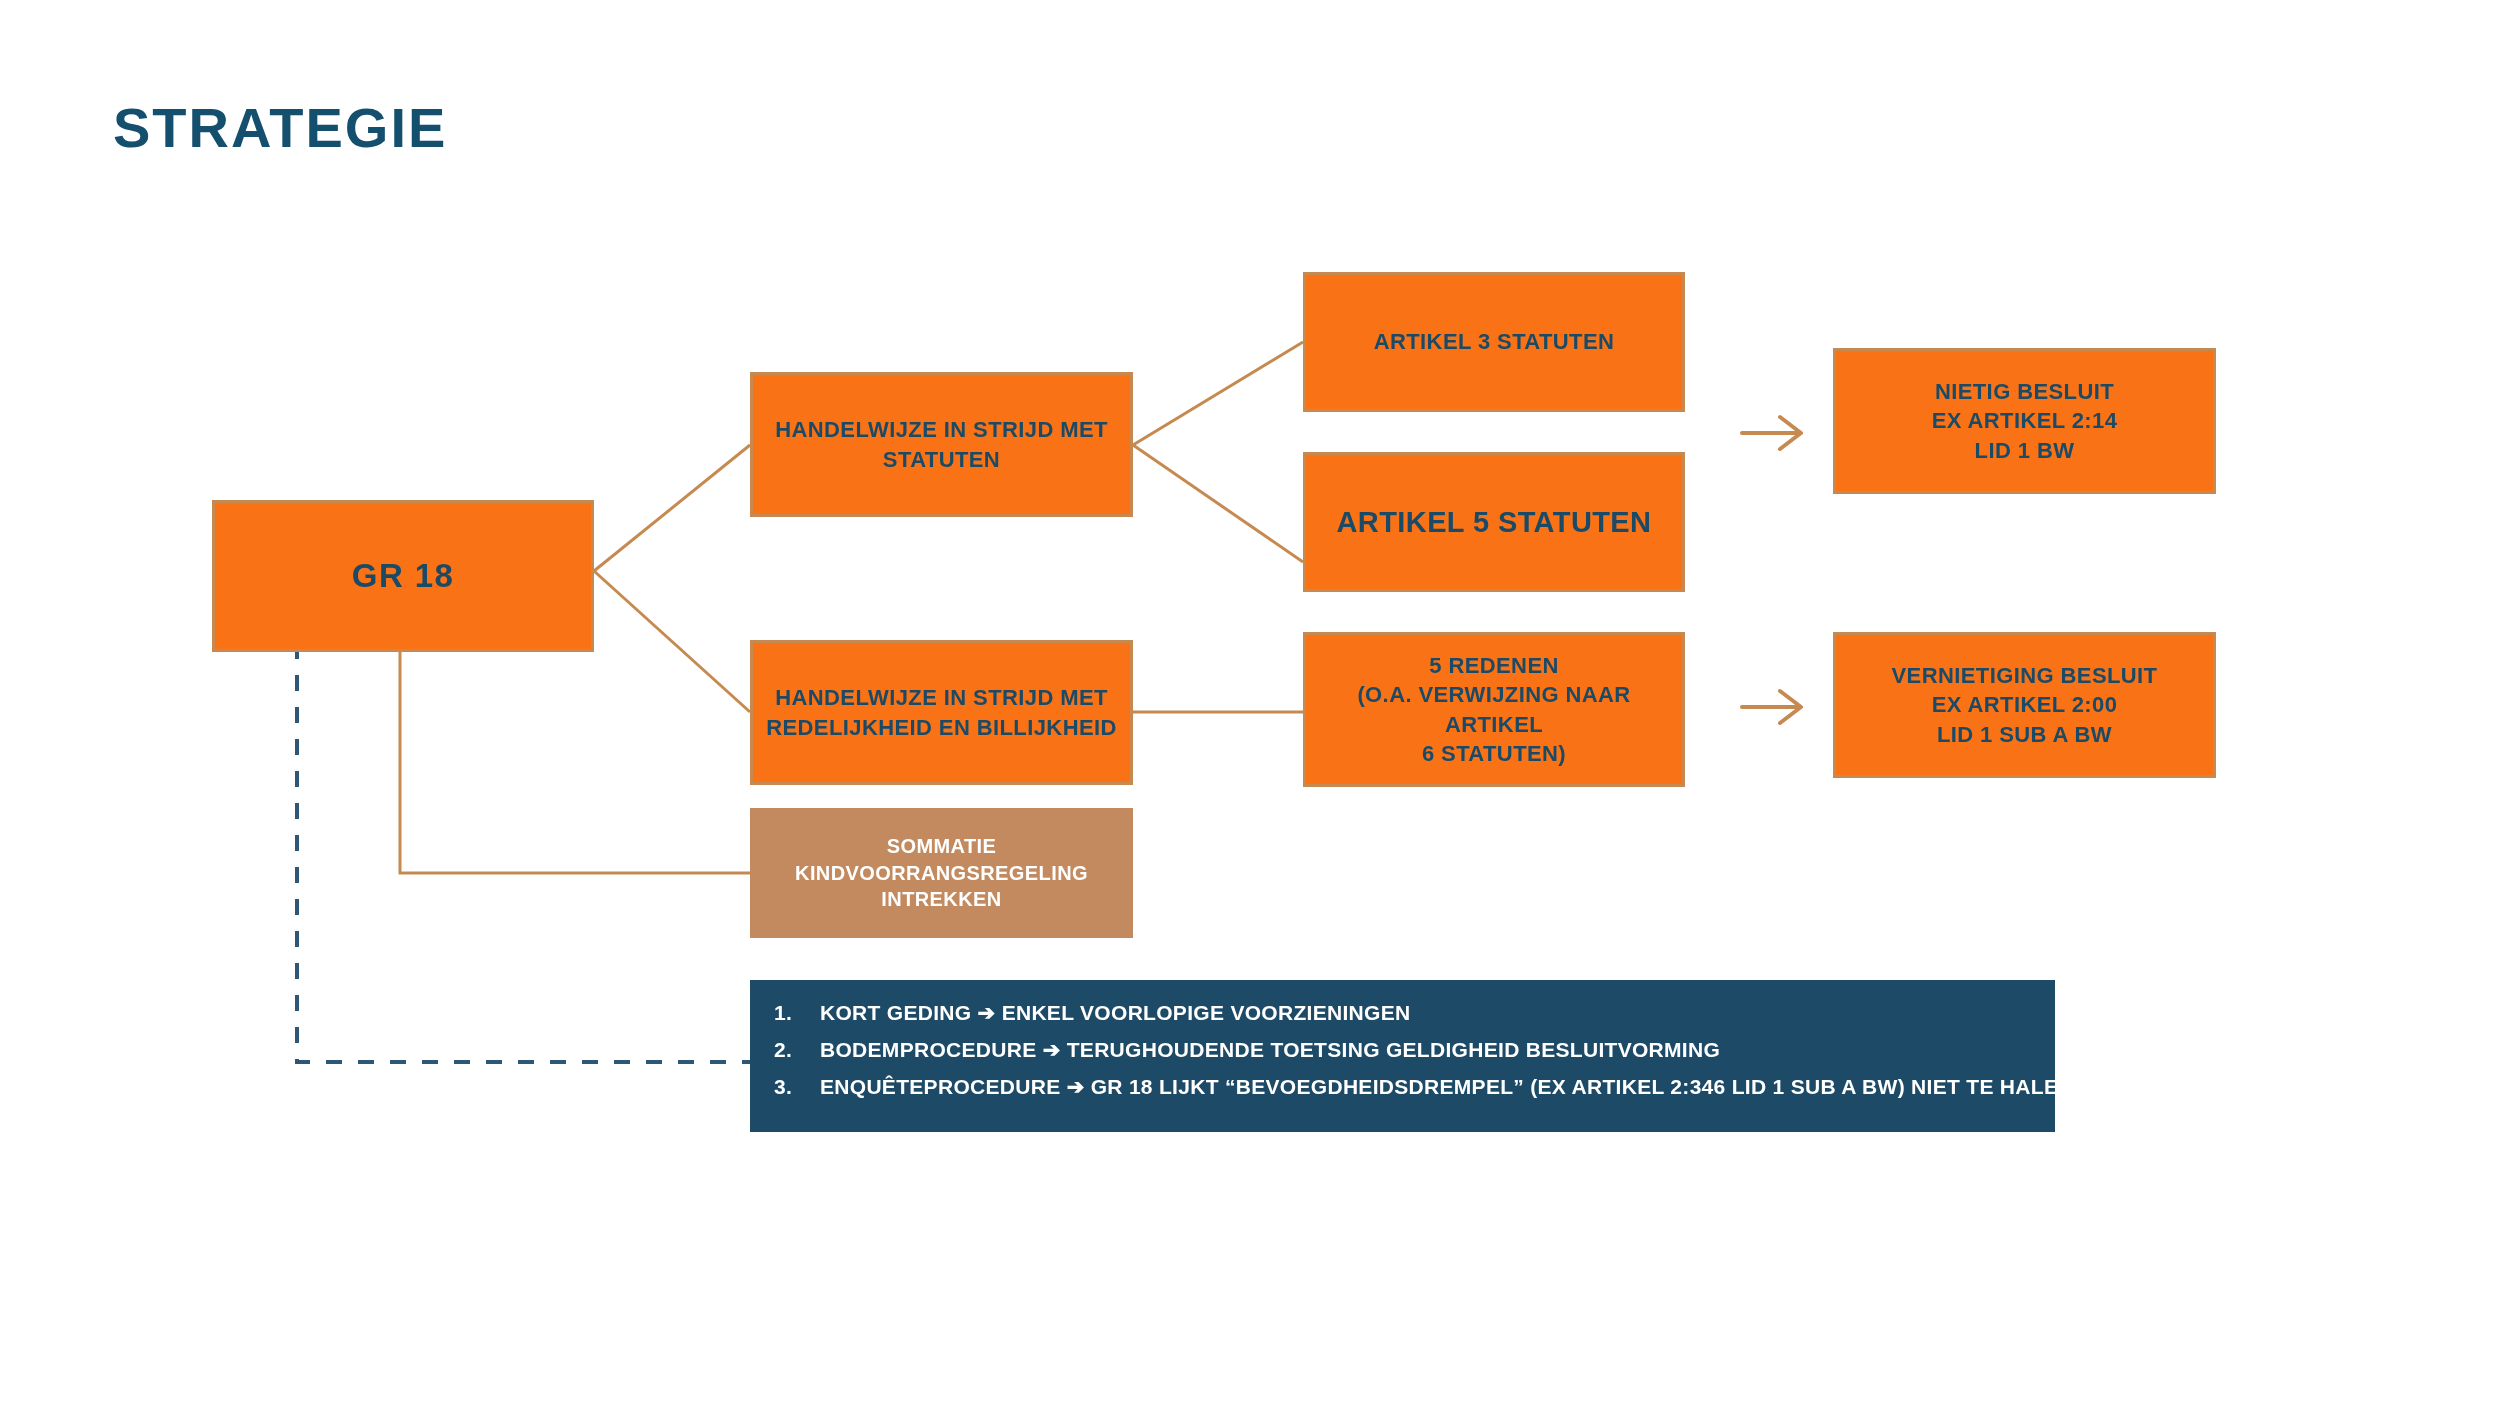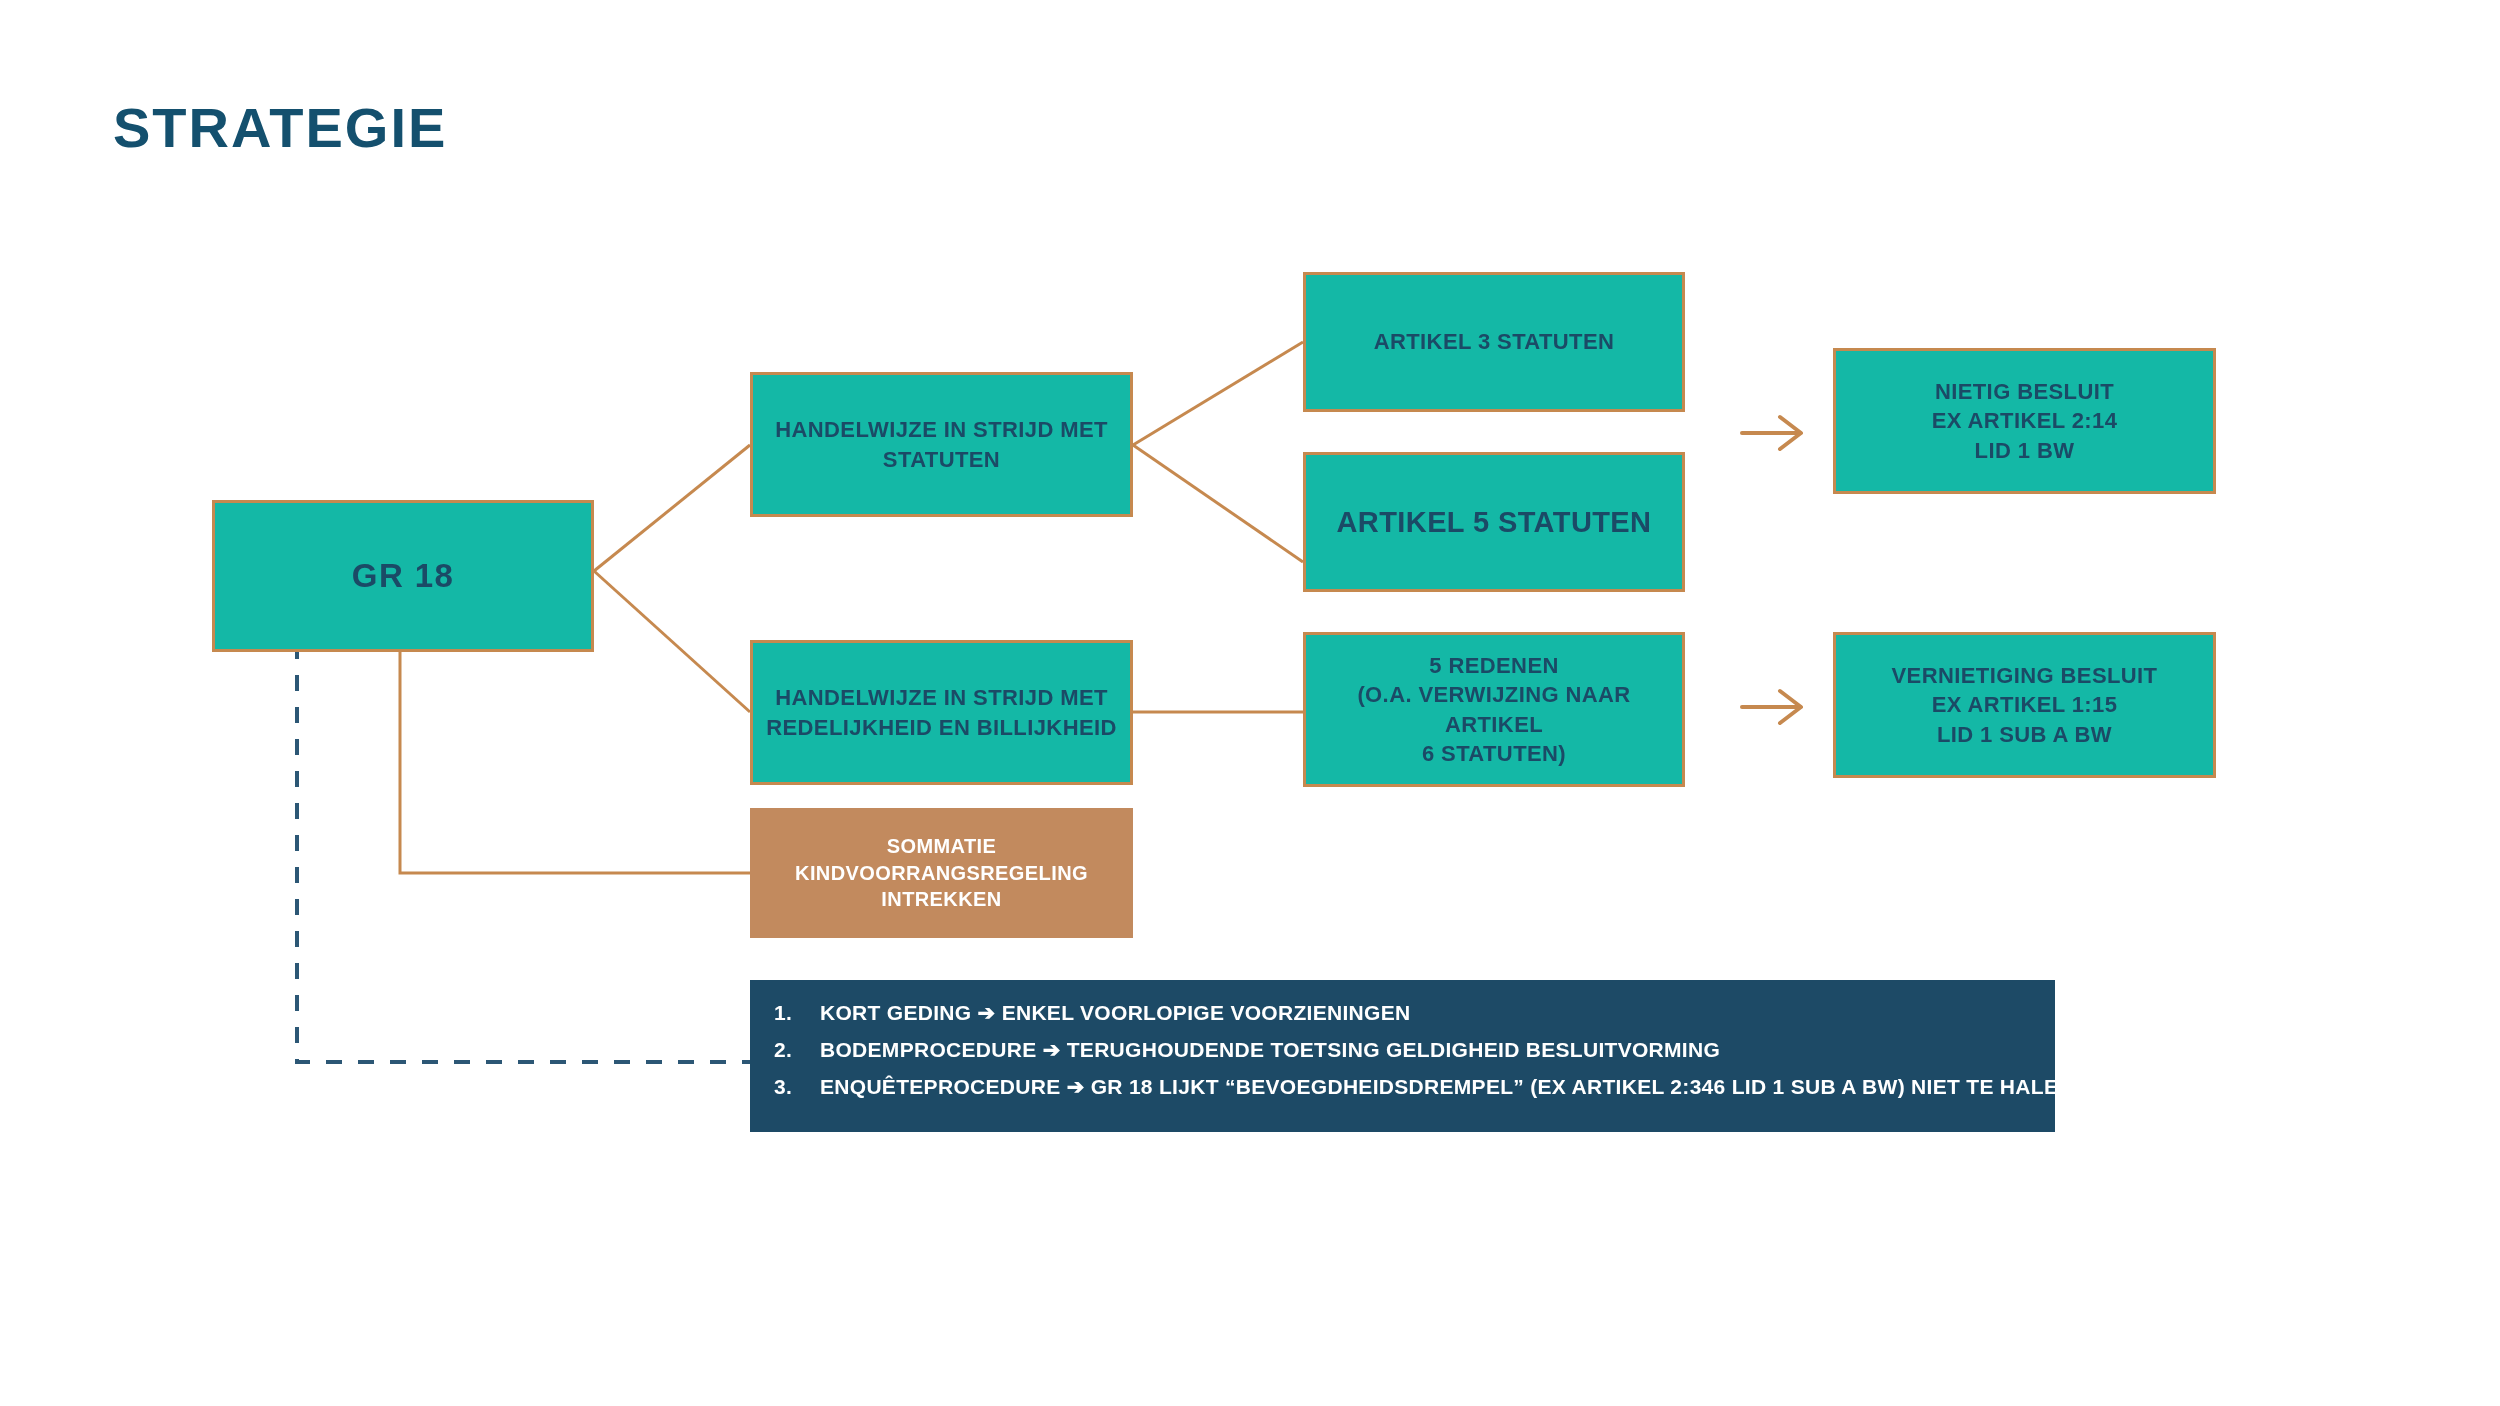--- a/index.html
+++ b/index.html
@@ -50,21 +50,21 @@
     box-sizing: border-box;
     display: flex;
     align-items: center;
     justify-content: center;
     text-align: center;
     font-weight: bold;
     letter-spacing: 0.4px;
   }
   .node.outline {
     border: 3px solid #C6894F;
-    background: #14b8a6;
+    background: #f97316;
     color: #1B4A66;
   }
   .node.filled-tan {
     background: #C28A5E;
     border: 3px solid #C28A5E;
     color: #FFFFFF;
   }
   .node .node-text {
     line-height: 1.32;
     padding: 0 12px;
@@ -189,21 +189,21 @@
     <div class="node-text">
       <span>NIETIG BESLUIT</span><br>
       <span>EX ARTIKEL 2:14</span><br>
       <span>LID 1 BW</span>
     </div>
   </div>
 
   <div class="node outline" id="node-vernietig">
     <div class="node-text">
       <span>VERNIETIGING BESLUIT</span><br>
-      <span>EX ARTIKEL 1:15</span><br>
+      <span>EX ARTIKEL 2:00</span><br>
       <span>LID 1 SUB A BW</span>
     </div>
   </div>
 
   <div class="node filled-tan" id="node-sommatie">
     <div class="node-text">
       <span>SOMMATIE</span><br>
       <span>KINDVOORRANGSREGELING</span><br>
       <span>INTREKKEN</span>
     </div>

